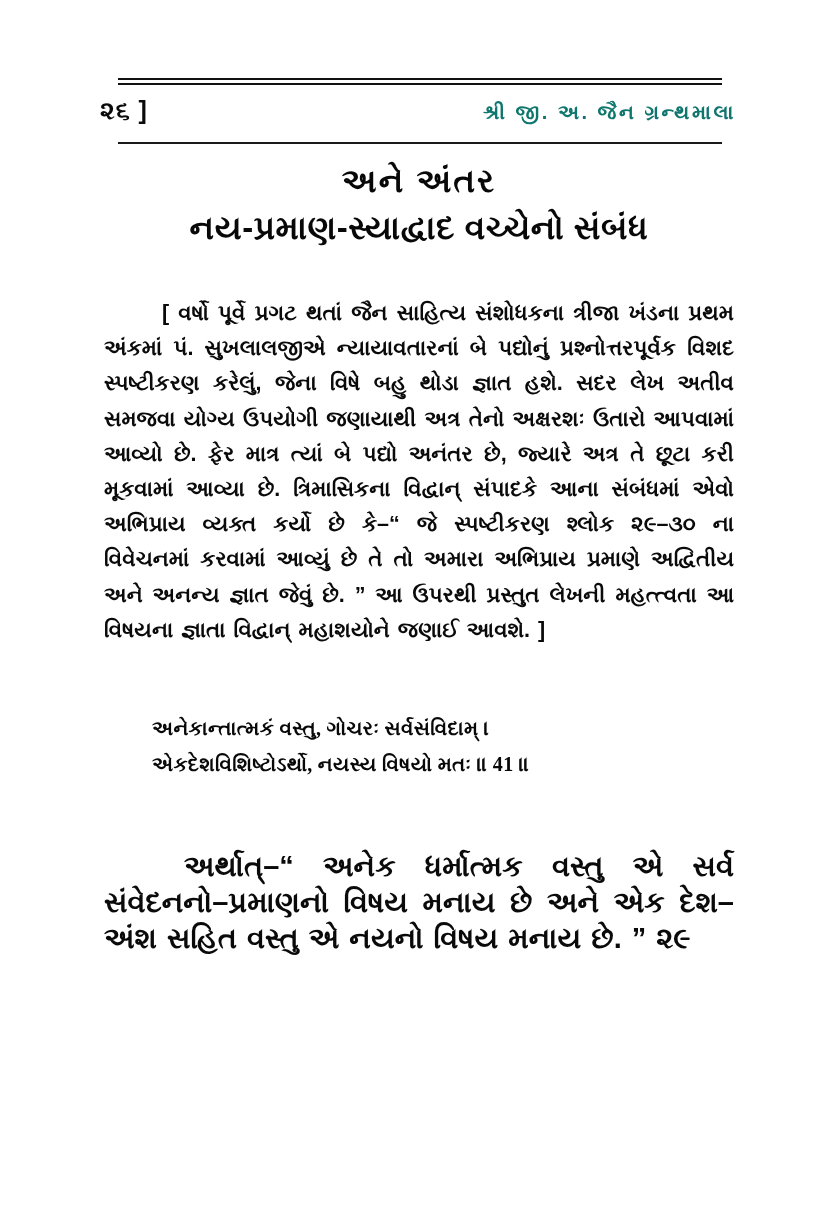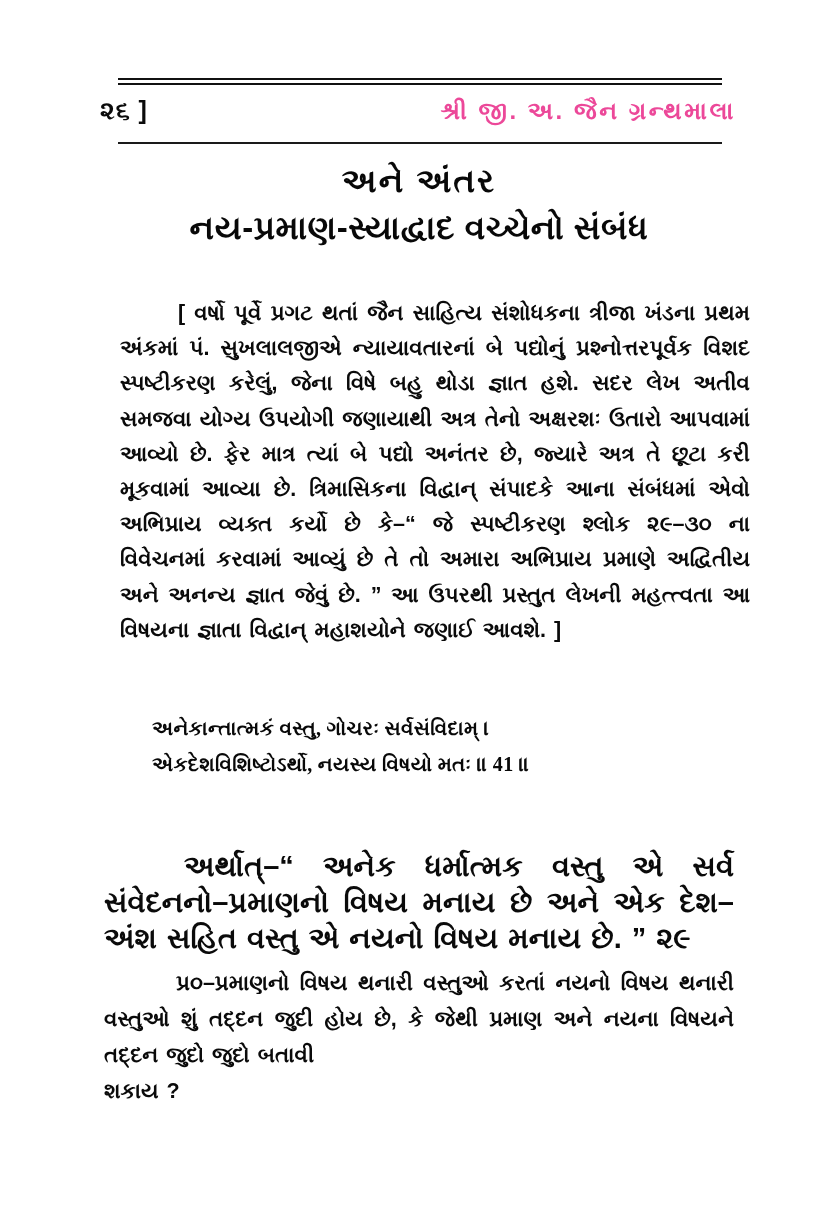--- a/index.html
+++ b/index.html
@@ -62,23 +62,23 @@
   .header-folio {
     font-family: "Liberation Sans", "DejaVu Sans", sans-serif;
     font-size: 25px;
     font-weight: 700;
     color: #0b0b0b;
     letter-spacing: 1px;
     white-space: nowrap;
   }
   .header-series {
     font-family: "Liberation Sans", "DejaVu Sans", sans-serif;
-    font-size: 24px;
-    font-weight: 700;
-    color: #ec4899;
+    font-size: 20px;
+    font-weight: 700;
+    color: #0f766e;
     letter-spacing: 2.5px;
     white-space: nowrap;
     padding-right: 4px;
   }
 
   
   .title-block {
     position: absolute;
     left: 104px;
     top: 158px;
@@ -108,21 +108,20 @@
   }
   .bracket-para {
     top: 296px;
     font-size: 21.5px;
     font-weight: 700;
     line-height: 35.2px;
     text-align: justify;
     text-justify: inter-word;
     text-indent: 58px;
     word-spacing: 2px;
-    margin-left: 16px;
   }
 
   
   .verse-block {
     position: absolute;
     left: 104px;
     top: 710px;
     width: 630px;
     font-family: "Liberation Serif", "DejaVu Serif", serif;
     color: #080808;
@@ -230,19 +229,15 @@
 
   <div class="body-block bracket-para">[ વર્ષો પૂર્વે પ્રગટ થતાં જૈન સાહિત્ય સંશોધકના ત્રીજા ખંડના પ્રથમ અંકમાં પં. સુખલાલજીએ ન્યાયાવતારનાં બે પદ્યોનું પ્રશ્નોત્તરપૂર્વક વિશદ સ્પષ્ટીકરણ કરેલું, જેના વિષે બહુ થોડા જ્ઞાત હશે. સદર લેખ અતીવ સમજવા યોગ્ય ઉપયોગી જણાયાથી અત્ર તેનો અક્ષરશઃ ઉતારો આપવામાં આવ્યો છે. ફેર માત્ર ત્યાં બે પદ્યો અનંતર છે, જ્યારે અત્ર તે છૂટા કરી મૂકવામાં આવ્યા છે. ત્રિમાસિકના વિદ્વાન્ સંપાદકે આના સંબંધમાં એવો અભિપ્રાય વ્યક્ત કર્યો છે કે–“ જે સ્પષ્ટીકરણ શ્લોક ૨૯–૩૦ ના વિવેચનમાં કરવામાં આવ્યું છે તે તો અમારા અભિપ્રાય પ્રમાણે અદ્વિતીય અને અનન્ય જ્ઞાત જેવું છે. ” આ ઉપરથી પ્રસ્તુત લેખની મહત્ત્વતા આ વિષયના જ્ઞાતા વિદ્વાન્ મહાશયોને જણાઈ આવશે. ]</div>
 
   <div class="verse-block">
     <div class="verse-line">અનેકાન્તાત્મકં વસ્તુ, ગોચરઃ સર્વસંવિદામ્ ।</div>
     <div class="verse-line">એકદેશવિશિષ્ટોઽર્થો, નયસ્ય વિષયો મતઃ ॥ 41 ॥</div>
   </div>
 
   <div class="body-block translation-para">અર્થાત્–“ અનેક ધર્માત્મક વસ્તુ એ સર્વ સંવેદનનો–પ્રમાણનો વિષય મનાય છે અને એક દેશ–અંશ સહિત વસ્તુ એ નયનો વિષય મનાય છે. ” ૨૯</div>
 
-  <div class="body-block question-para">
-    <span>પ્ર૦–પ્રમાણનો વિષય થનારી વસ્તુઓ કરતાં નયનો વિષય થનારી વસ્તુઓ શું તદ્દન જુદી હોય છે, કે જેથી પ્રમાણ અને નયના વિષયને તદ્દન જુદો જુદો બતાવી</span>
-    <span class="tail">શકાય ?</span>
-  </div>
 
 
 </div>
 
 </body></html>

